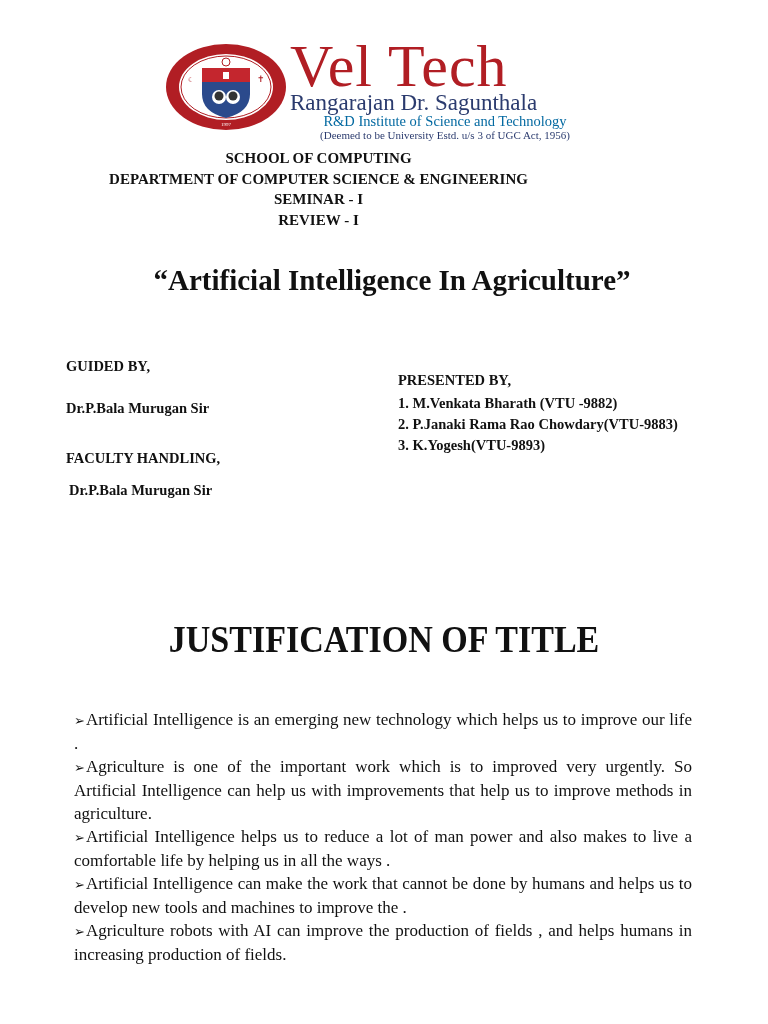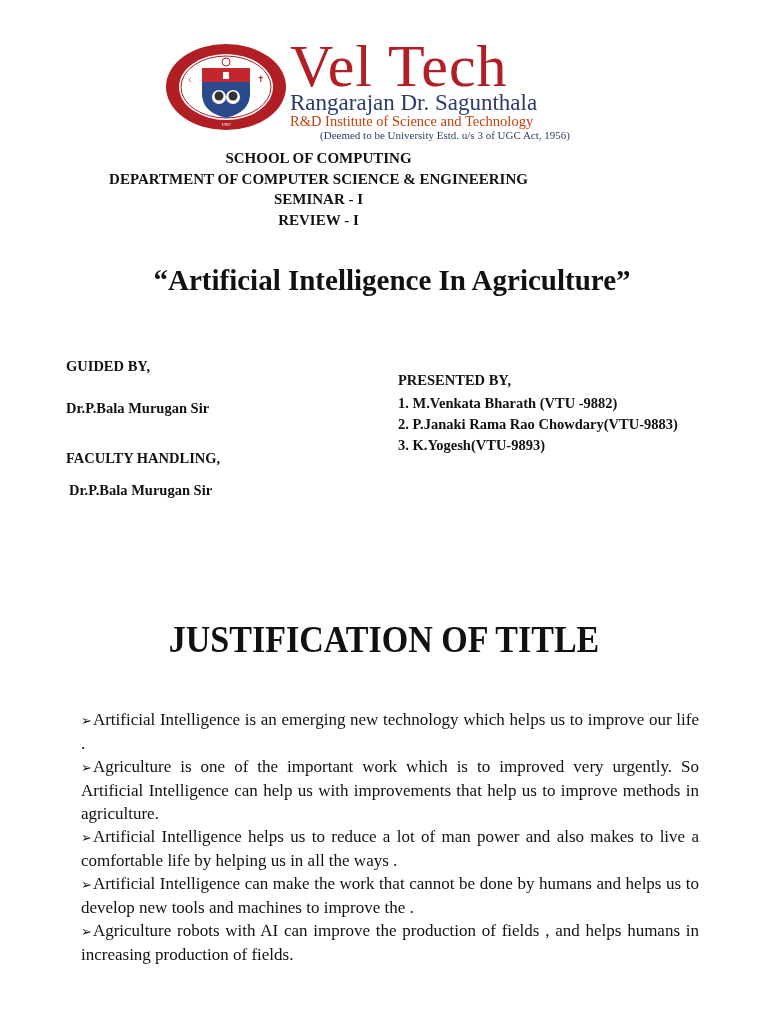--- a/index.html
+++ b/index.html
@@ -17,21 +17,21 @@
     .seal { position: absolute; left: 0; top: 0; width: 124px; height: 90px; }
     .brand { position: absolute; left: 126px; top: -6px; width: 310px; }
     .brand-main {
       font-size: 60px; color: #b11e24; line-height: 60px; letter-spacing: 1px;
       font-family: "Liberation Serif", serif; white-space: nowrap;
     }
     .brand-sub1 {
       font-size: 23px; color: #2b3b6e; line-height: 22px; margin-top: -4px; white-space: nowrap;
     }
     .brand-sub2 {
-      font-size: 14.5px; color: #c2410c; line-height: 15px; white-space: nowrap;
+      font-size: 14.5px; color: #0369a1; line-height: 15px; white-space: nowrap; text-align: center;
     }
     .brand-sub3 {
       font-size: 11px; color: #2b3b6e; line-height: 13px; white-space: nowrap; text-align: center;
     }
 
     
     .header { position: absolute; top: 148px; left: 0; width: 637px; text-align: center; }
     .header div { font-weight: bold; font-size: 15px; line-height: 20.5px; }
 
     .title {
@@ -47,21 +47,21 @@
     .right-col ul { list-style: none; margin: 4px 0 0 0; padding: 0; }
     .right-col li { font-weight: bold; font-size: 14.5px; line-height: 21px; white-space: nowrap; }
 
     
     .heading2 {
       position: absolute; top: 58px; left: 0; width: 768px; text-align: center;
       font-weight: bold; font-size: 37px; line-height: 44px;
       transform: scaleX(0.92); transform-origin: center;
     }
     .bullets {
-      position: absolute; left: 81px; top: 148px; width: 618px; margin: 0; padding: 0; list-style: none;
+      position: absolute; left: 74px; top: 148px; width: 618px; margin: 0; padding: 0; list-style: none;
     }
     .bullets li {
       font-size: 17px; line-height: 23px; text-align: justify;
     }
     .bullets .arrow { font-family: "DejaVu Sans", sans-serif; font-size: 13px; margin-right: 1px; }
   </style>
 </head>
 <body>
 
 <section class="slide" id="slide1">

